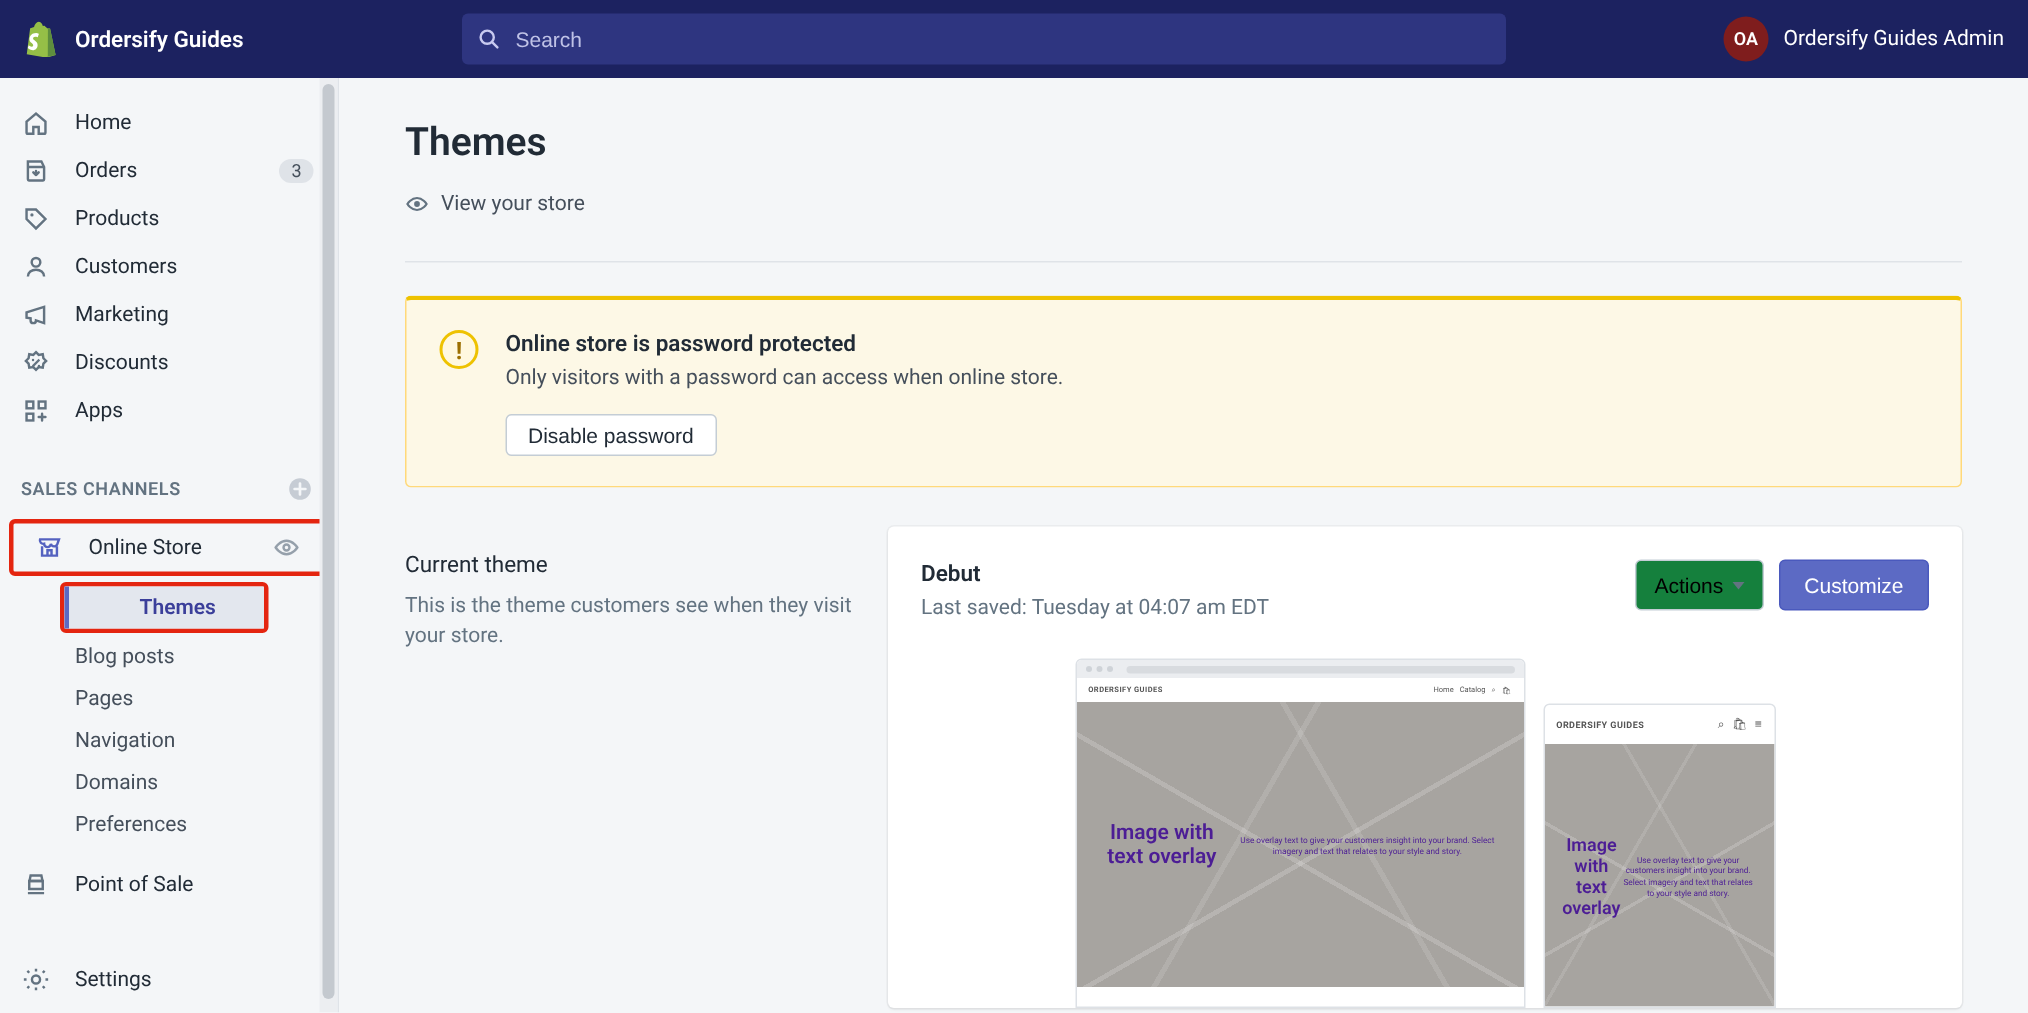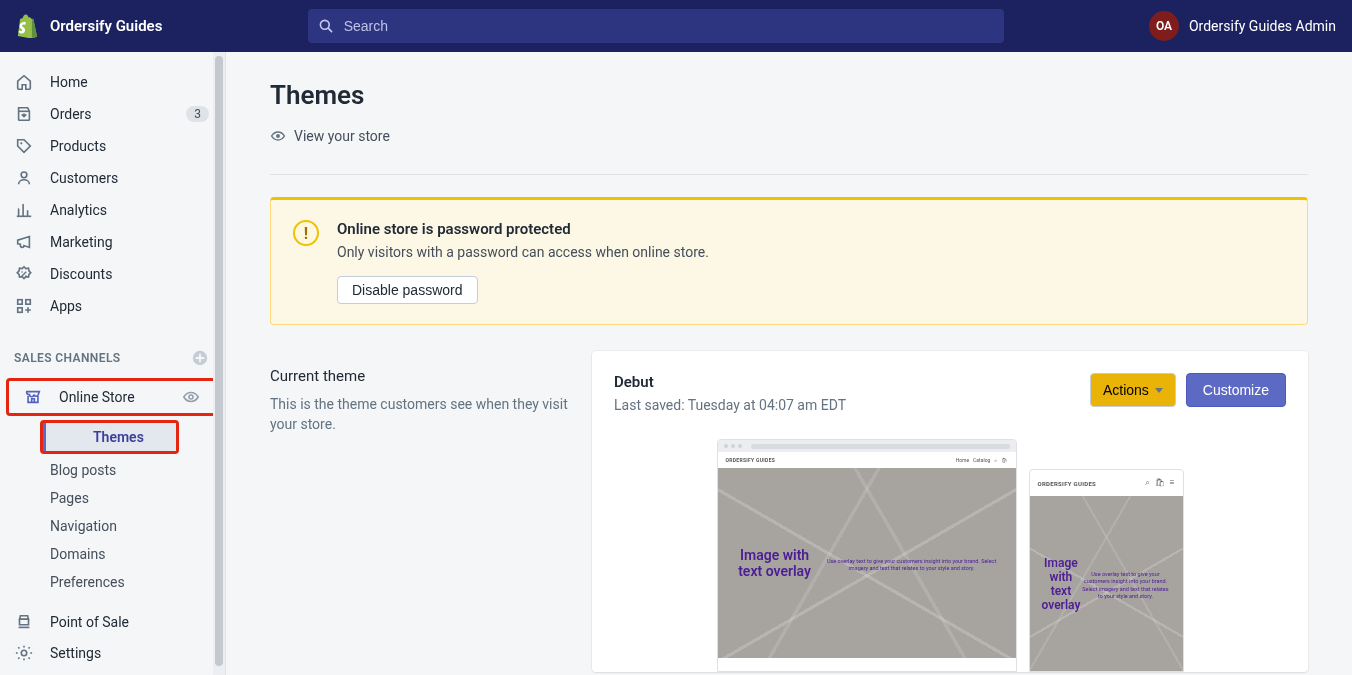--- a/index.html
+++ b/index.html
@@ -60,21 +60,21 @@
   .col-left { width: 298px; }
   .col-left h3 { font-size: 15px; font-weight: 400; margin: 16px 0 10px 0; }
   .col-left p { font-size: 14px; color: #637381; margin: 0; line-height: 1.4; }
 
   .card { flex: 1; background: #fff; border-radius: 4px; box-shadow: 0 1px 2px rgba(0,0,0,0.06), 0 0 0 1px rgba(63,63,68,0.05); padding: 22px 22px 0 22px; }
   .card-head { display: flex; align-items: flex-start; gap: 35px; }
   .card-head-left { flex: 1; }
   .theme-name { font-weight: 600; font-size: 15px; margin: 0 0 6px 0; }
   .theme-saved { font-size: 14px; color: #637381; margin: 0; }
   .card-actions { display: flex; gap: 10px; }
-  .dropdown-btn { border: 1px solid #c4cdd5; background: #eab308; border-radius: 4px; padding: 8px 12px; font-size: 14px; cursor: pointer; display: flex; align-items: center; gap: 6px; }
+  .dropdown-btn { border: 1px solid #c4cdd5; background: #15803d; border-radius: 4px; padding: 8px 12px; font-size: 14px; cursor: pointer; display: flex; align-items: center; gap: 6px; }
   .primary-btn { background: #5c6ac4; color: #fff; border: 1px solid #4a59bd; border-radius: 4px; padding: 8px 16px; font-size: 14px; cursor: pointer; }
   .caret { width: 0; height: 0; border-left: 4px solid transparent; border-right: 4px solid transparent; border-top: 5px solid #637381; }
 
   
   .preview-wrap { margin-top: 26px; display: flex; justify-content: center; gap: 12px; padding-bottom: 0; }
   .browser { width: 300px; background: #fff; border: 1px solid #dde1e6; border-radius: 4px 4px 0 0; overflow: hidden; position: relative; }
   .browser .chrome { height: 12px; background: #ebedf0; display: flex; align-items: center; padding: 0 6px; gap: 3px; }
   .browser .chrome .dot { width: 4px; height: 4px; border-radius: 50%; background: #cfd3d8; }
   .browser .chrome .bar { flex: 1; height: 5px; background: #d8dbdf; border-radius: 3px; margin-left: 6px; }
   .minihdr { height: 16px; display: flex; align-items: center; justify-content: space-between; padding: 0 8px; font-size: 5px; color: #555; }
@@ -164,29 +164,20 @@
               <svg width="18" height="18" viewBox="0 0 20 20">
                 <circle cx="10" cy="6.5" r="3.2" fill="none" stroke="currentColor" stroke-width="1.8"></circle>
                 <path fill="none" stroke="currentColor" stroke-width="1.8" d="M4 17c0-3 2.7-5 6-5s6 2 6 5"></path>
               </svg>
             </span>
           <span>Customers</span>
         </li>
         <li class="nav-item">
           <span class="ico">
               <svg width="18" height="18" viewBox="0 0 20 20">
-                <path stroke="currentColor" stroke-width="1.8" stroke-linecap="round" d="M4 16V9m5 7V4m5 12v-5"></path>
-                <path stroke="currentColor" stroke-width="1.8" d="M2 17h16"></path>
-              </svg>
-            </span>
-          <span>Analytics</span>
-        </li>
-        <li class="nav-item">
-          <span class="ico">
-              <svg width="18" height="18" viewBox="0 0 20 20">
                 <path fill="none" stroke="currentColor" stroke-width="1.8" d="M3 8v4l3 .5V14a2 2 0 004 0l6 2V4L3 8z"></path>
               </svg>
             </span>
           <span>Marketing</span>
         </li>
         <li class="nav-item">
           <span class="ico">
               <svg width="18" height="18" viewBox="0 0 20 20">
                 <path fill="none" stroke="currentColor" stroke-width="1.8" d="M10 2l2 2 3-.5.5 3 2 2-2 2-.5 3-3-.5-2 2-2-2-3 .5-.5-3-2-2 2-2 .5-3 3 .5 2-2z"></path>
                 <path stroke="currentColor" stroke-width="1.6" d="M7.5 12.5l5-5"></path>

